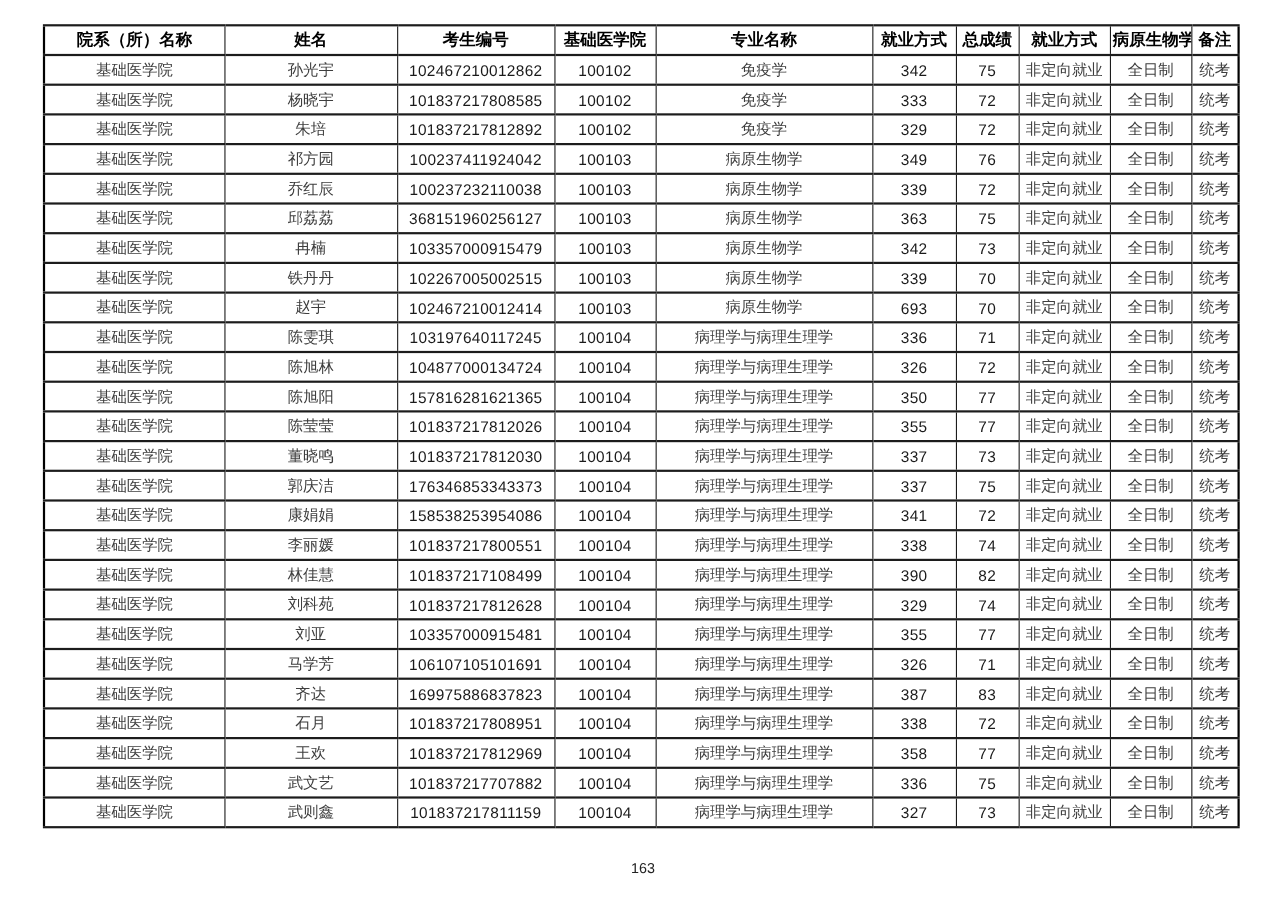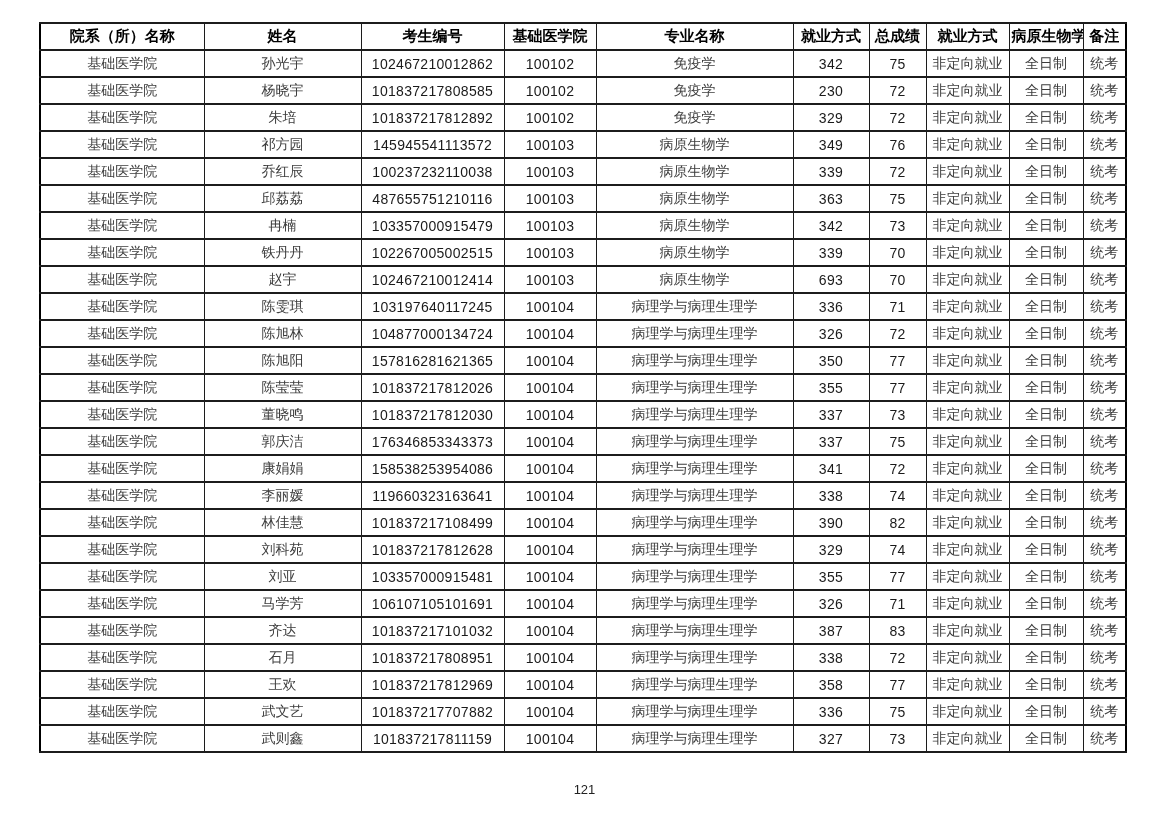--- a/index.html
+++ b/index.html
@@ -107,42 +107,42 @@
           <td>非定向就业</td>
           <td>全日制</td>
           <td>统考</td>
         </tr>
         <tr>
           <td>基础医学院</td>
           <td>杨晓宇</td>
           <td class="num">101837217808585</td>
           <td class="num">100102</td>
           <td>免疫学</td>
-          <td class="num">230</td>
+          <td class="num">333</td>
           <td class="num">72</td>
           <td>非定向就业</td>
           <td>全日制</td>
           <td>统考</td>
         </tr>
         <tr>
           <td>基础医学院</td>
           <td>朱培</td>
           <td class="num">101837217812892</td>
           <td class="num">100102</td>
           <td>免疫学</td>
           <td class="num">329</td>
           <td class="num">72</td>
           <td>非定向就业</td>
           <td>全日制</td>
           <td>统考</td>
         </tr>
         <tr>
           <td>基础医学院</td>
           <td>祁方园</td>
-          <td class="num">145945541113572</td>
+          <td class="num">100237411924042</td>
           <td class="num">100103</td>
           <td>病原生物学</td>
           <td class="num">349</td>
           <td class="num">76</td>
           <td>非定向就业</td>
           <td>全日制</td>
           <td>统考</td>
         </tr>
         <tr>
           <td>基础医学院</td>
@@ -152,21 +152,21 @@
           <td>病原生物学</td>
           <td class="num">339</td>
           <td class="num">72</td>
           <td>非定向就业</td>
           <td>全日制</td>
           <td>统考</td>
         </tr>
         <tr>
           <td>基础医学院</td>
           <td>邱荔荔</td>
-          <td class="num">487655751210116</td>
+          <td class="num">368151960256127</td>
           <td class="num">100103</td>
           <td>病原生物学</td>
           <td class="num">363</td>
           <td class="num">75</td>
           <td>非定向就业</td>
           <td>全日制</td>
           <td>统考</td>
         </tr>
         <tr>
           <td>基础医学院</td>
@@ -284,21 +284,21 @@
           <td>病理学与病理生理学</td>
           <td class="num">341</td>
           <td class="num">72</td>
           <td>非定向就业</td>
           <td>全日制</td>
           <td>统考</td>
         </tr>
         <tr>
           <td>基础医学院</td>
           <td>李丽媛</td>
-          <td class="num">119660323163641</td>
+          <td class="num">101837217800551</td>
           <td class="num">100104</td>
           <td>病理学与病理生理学</td>
           <td class="num">338</td>
           <td class="num">74</td>
           <td>非定向就业</td>
           <td>全日制</td>
           <td>统考</td>
         </tr>
         <tr>
           <td>基础医学院</td>
@@ -344,21 +344,21 @@
           <td>病理学与病理生理学</td>
           <td class="num">326</td>
           <td class="num">71</td>
           <td>非定向就业</td>
           <td>全日制</td>
           <td>统考</td>
         </tr>
         <tr>
           <td>基础医学院</td>
           <td>齐达</td>
-          <td class="num">101837217101032</td>
+          <td class="num">169975886837823</td>
           <td class="num">100104</td>
           <td>病理学与病理生理学</td>
           <td class="num">387</td>
           <td class="num">83</td>
           <td>非定向就业</td>
           <td>全日制</td>
           <td>统考</td>
         </tr>
         <tr>
           <td>基础医学院</td>
@@ -405,13 +405,13 @@
           <td class="num">327</td>
           <td class="num">73</td>
           <td>非定向就业</td>
           <td>全日制</td>
           <td>统考</td>
         </tr>
       </tbody>
   </table>
 </div>
 
-<div class="page-number">121</div>
+<div class="page-number">163</div>
 
 </body></html>

